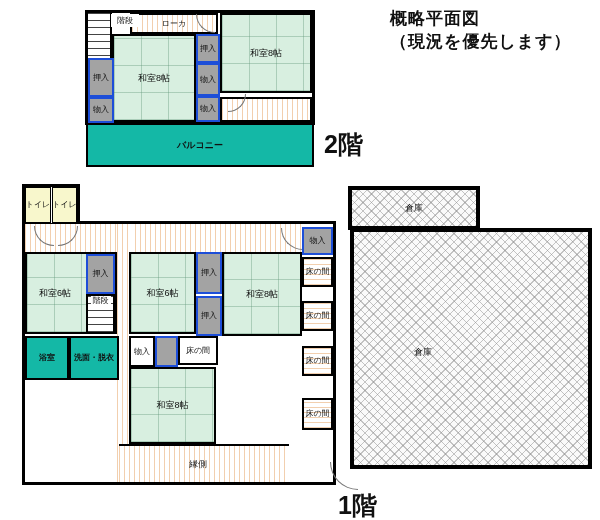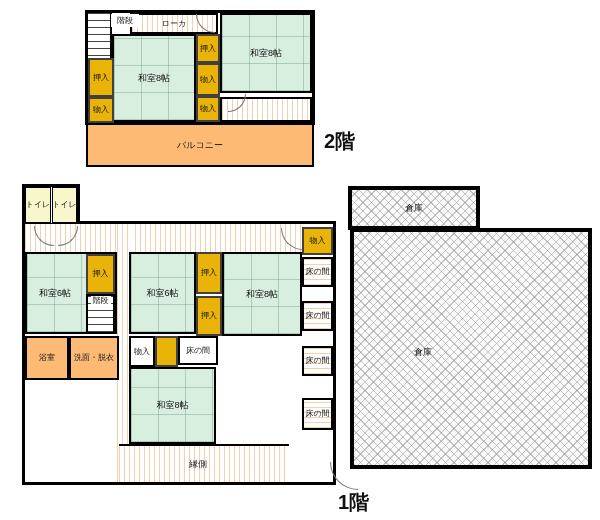--- a/index.html
+++ b/index.html
@@ -7,50 +7,54 @@
   #canvas{position:relative;width:600px;height:520px;background:#fff;overflow:hidden;}
   .abs{position:absolute;box-sizing:border-box;}
   .room{position:absolute;box-sizing:border-box;border:2px solid #000;
         display:flex;align-items:center;justify-content:center;}
   .lbl{font-size:9px;white-space:nowrap;line-height:1;}
   .lbl8{font-size:8px;white-space:nowrap;line-height:1;}
   .tatami{background-color:#d8efe0;
     background-image:
       repeating-linear-gradient(0deg, rgba(96,150,120,.38) 0 1px, transparent 1px 27px),
       repeating-linear-gradient(90deg, rgba(96,150,120,.38) 0 1px, transparent 1px 27px);}
-  .cyan{background:#fdba74;}
+  .cyan{background:#14b8a6;font-weight:bold;}
   .yellow{background:#f8f7cc;}
-  .closet{background:#eab308;border:2px solid #404040;}
+  .closet{background:#a3a3a3;border:2px solid #1d4ed8;}
   .white{background:#fff;}
   .hatchv{position:absolute;box-sizing:border-box;background-color:#fff;
     background-image:repeating-linear-gradient(90deg,#f2cfae 0 1px,#fff 1px 5px);}
   .hatchh{background-color:#fff;
     background-image:repeating-linear-gradient(0deg,#f2cfae 0 1px,#fff 1px 5px);}
   .cross{background-color:#fafafa;
     background-image:
       repeating-linear-gradient(45deg, rgba(140,140,140,.5) 0 1px, transparent 1px 6px),
       repeating-linear-gradient(-45deg, rgba(140,140,140,.5) 0 1px, transparent 1px 6px);}
   .treads{background-color:#fff;
     background-image:repeating-linear-gradient(180deg,#444 0 1px,transparent 1px 7px);}
   .outline{position:absolute;box-sizing:border-box;border:3px solid #000;background:#fff;}
   .outline4{position:absolute;box-sizing:border-box;border:4px solid #000;}
   .arc{position:absolute;box-sizing:border-box;border:1px solid #777;
        border-top:none;border-right:none;border-radius:0 0 0 100%;background:transparent;}
   .arc-r{position:absolute;box-sizing:border-box;border:1px solid #777;
        border-top:none;border-left:none;border-radius:0 0 100% 0;background:transparent;}
   .title{position:absolute;left:390px;top:8px;font-size:17px;font-weight:bold;
          letter-spacing:1px;line-height:1.35;}
-  .floorlabel{position:absolute;font-size:20px;font-weight:bold;}
+  .floorlabel{position:absolute;font-size:25px;font-weight:bold;}
   .sidelbl{position:absolute;font-size:8px;line-height:1;white-space:nowrap;}
 </style>
 </head>
 <body>
 
 <div id="canvas">
 
+  <div class="title">
+    <div>概略平面図</div>
+    <div>（現況を優先します）</div>
+  </div>
 
   <div class="outline" style="left:85px;top:10px;width:230px;height:115px;"></div>
 
   <div class="hatchv" style="left:130px;top:13px;width:88px;height:21px;border:2px solid #000;display:flex;align-items:center;justify-content:center;">
     <span class="lbl8">ローカ</span>
   </div>
   <div class="arc" style="left:196px;top:14px;width:19px;height:19px;"></div>
   <div class="abs treads" style="left:88px;top:13px;width:24px;height:46px;border-right:2px solid #000;"></div>
   <div class="abs white" style="left:111px;top:14px;width:28px;height:13px;display:flex;align-items:center;justify-content:center;">
     <span class="lbl8">階段</span>

